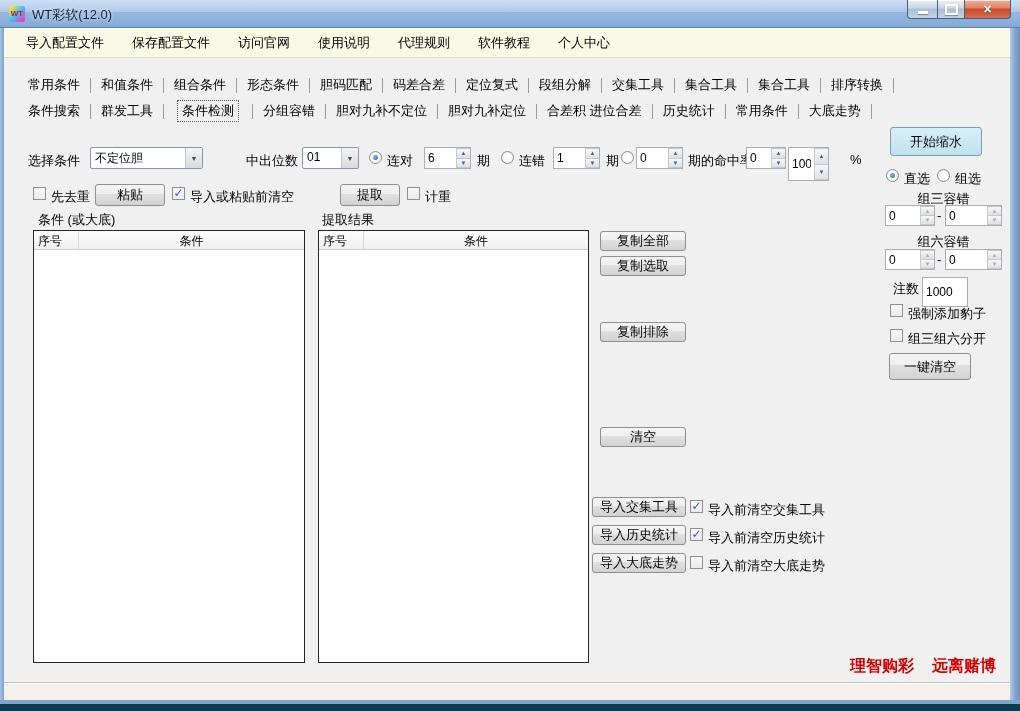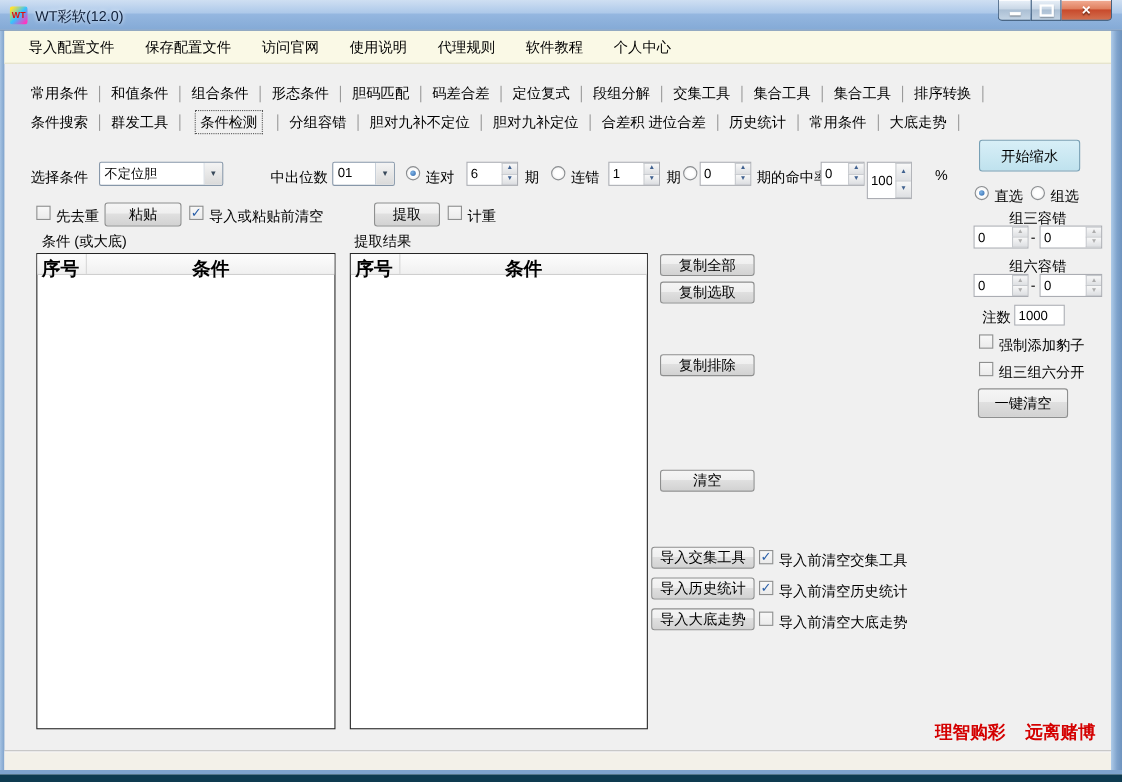--- a/index.html
+++ b/index.html
@@ -66,21 +66,21 @@
     background:radial-gradient(circle at 35% 35%,#7EB4E8,#2F66A8);}
   .radio.selected .dot{display:block;}
   
   .btn{position:absolute;display:flex;align-items:center;justify-content:center;box-sizing:border-box;
     background:linear-gradient(#F5F5F5,#EFEFEF 45%,#E0E0E0 46%,#D2D2D2);
     border:1px solid #8E8F8F;border-radius:3px;font-size:13px;cursor:default;white-space:nowrap;}
   .btn.start{background:linear-gradient(#D8EFF7,#BFE2EE);border-color:#77A0B5;}
   
   .list{position:absolute;background:#fff;border:1px solid #262626;box-sizing:border-box;display:flex;flex-direction:column;}
   .lhead{display:flex;height:19px;background:linear-gradient(#FDFDFD,#F0F0F0);border-bottom:1px solid #CFCFCF;
-    font-size:17px;box-sizing:border-box;font-weight:bold;}
+    font-size:12px;box-sizing:border-box;}
   .lh1{width:45px;padding:2px 4px;border-right:1px solid #D8D8D8;box-sizing:border-box;}
   .lh2{flex:1;text-align:center;padding:2px 0;}
   .lbody{flex:1;}
   
   .edit{position:absolute;background:#fff;border:1px solid #ABADB3;box-sizing:border-box;}
   .edit input{width:100%;height:100%;border:0;outline:0;padding:0 3px;box-sizing:border-box;
     font-family:"Liberation Sans","DejaVu Sans",sans-serif;font-size:12px;background:transparent;}
   
   .hline{position:absolute;left:4px;top:682px;width:1006px;height:1px;background:#BFBFBF;box-shadow:0 1px 0 #FFFFFF;}
   .statusbar{position:absolute;left:4px;top:684px;width:1006px;height:16px;background:#F3F1E9;}
@@ -321,21 +321,21 @@
   <span class="lbl" style="left:937px;top:252px;">-</span>
   <div class="spin dis" style="left:945px;top:249px;width:57px;height:21px;">
     <input readonly="" value="0" style="">
     <span class="sbtns">
         <span class="sb up">▲</span>
         <span class="sb">▼</span>
       </span>
   </div>
 
   <span class="lbl" style="left:893px;top:280px;">注数</span>
-  <div class="edit" style="left:922px;top:277px;width:46px;height:19px;">
+  <div class="edit" style="left:922px;top:277px;width:46px;height:30px;">
     <input readonly="" value="1000" style="">
   </div>
 
   <span class="cb" style="left:890px;top:304px;"></span>
   <span class="lbl" style="left:908px;top:305px;">强制添加豹子</span>
   <span class="cb" style="left:890px;top:329px;"></span>
   <span class="lbl" style="left:908px;top:330px;">组三组六分开</span>
 
   <div class="btn" style="left:889px;top:353px;width:82px;height:27px;">一键清空</div>
 

